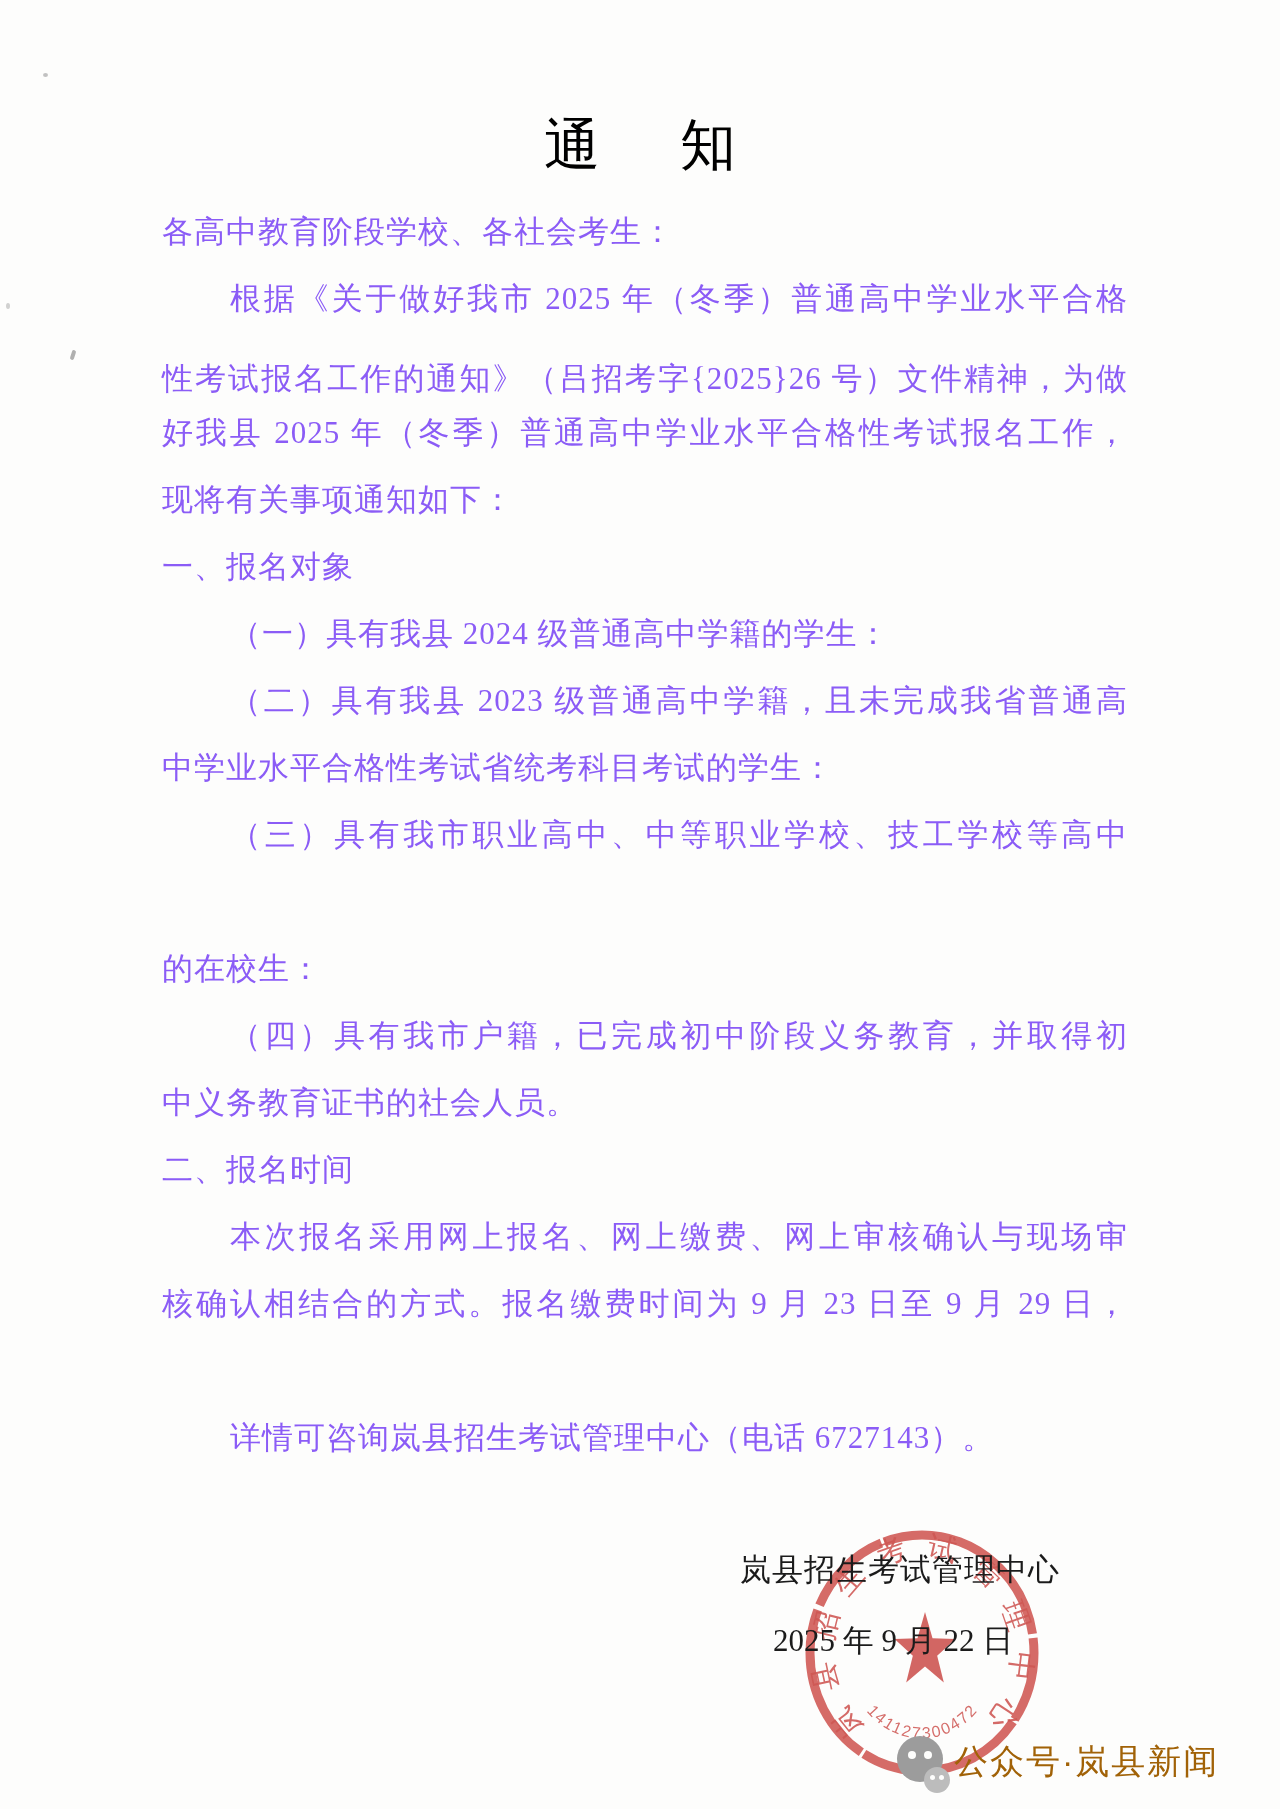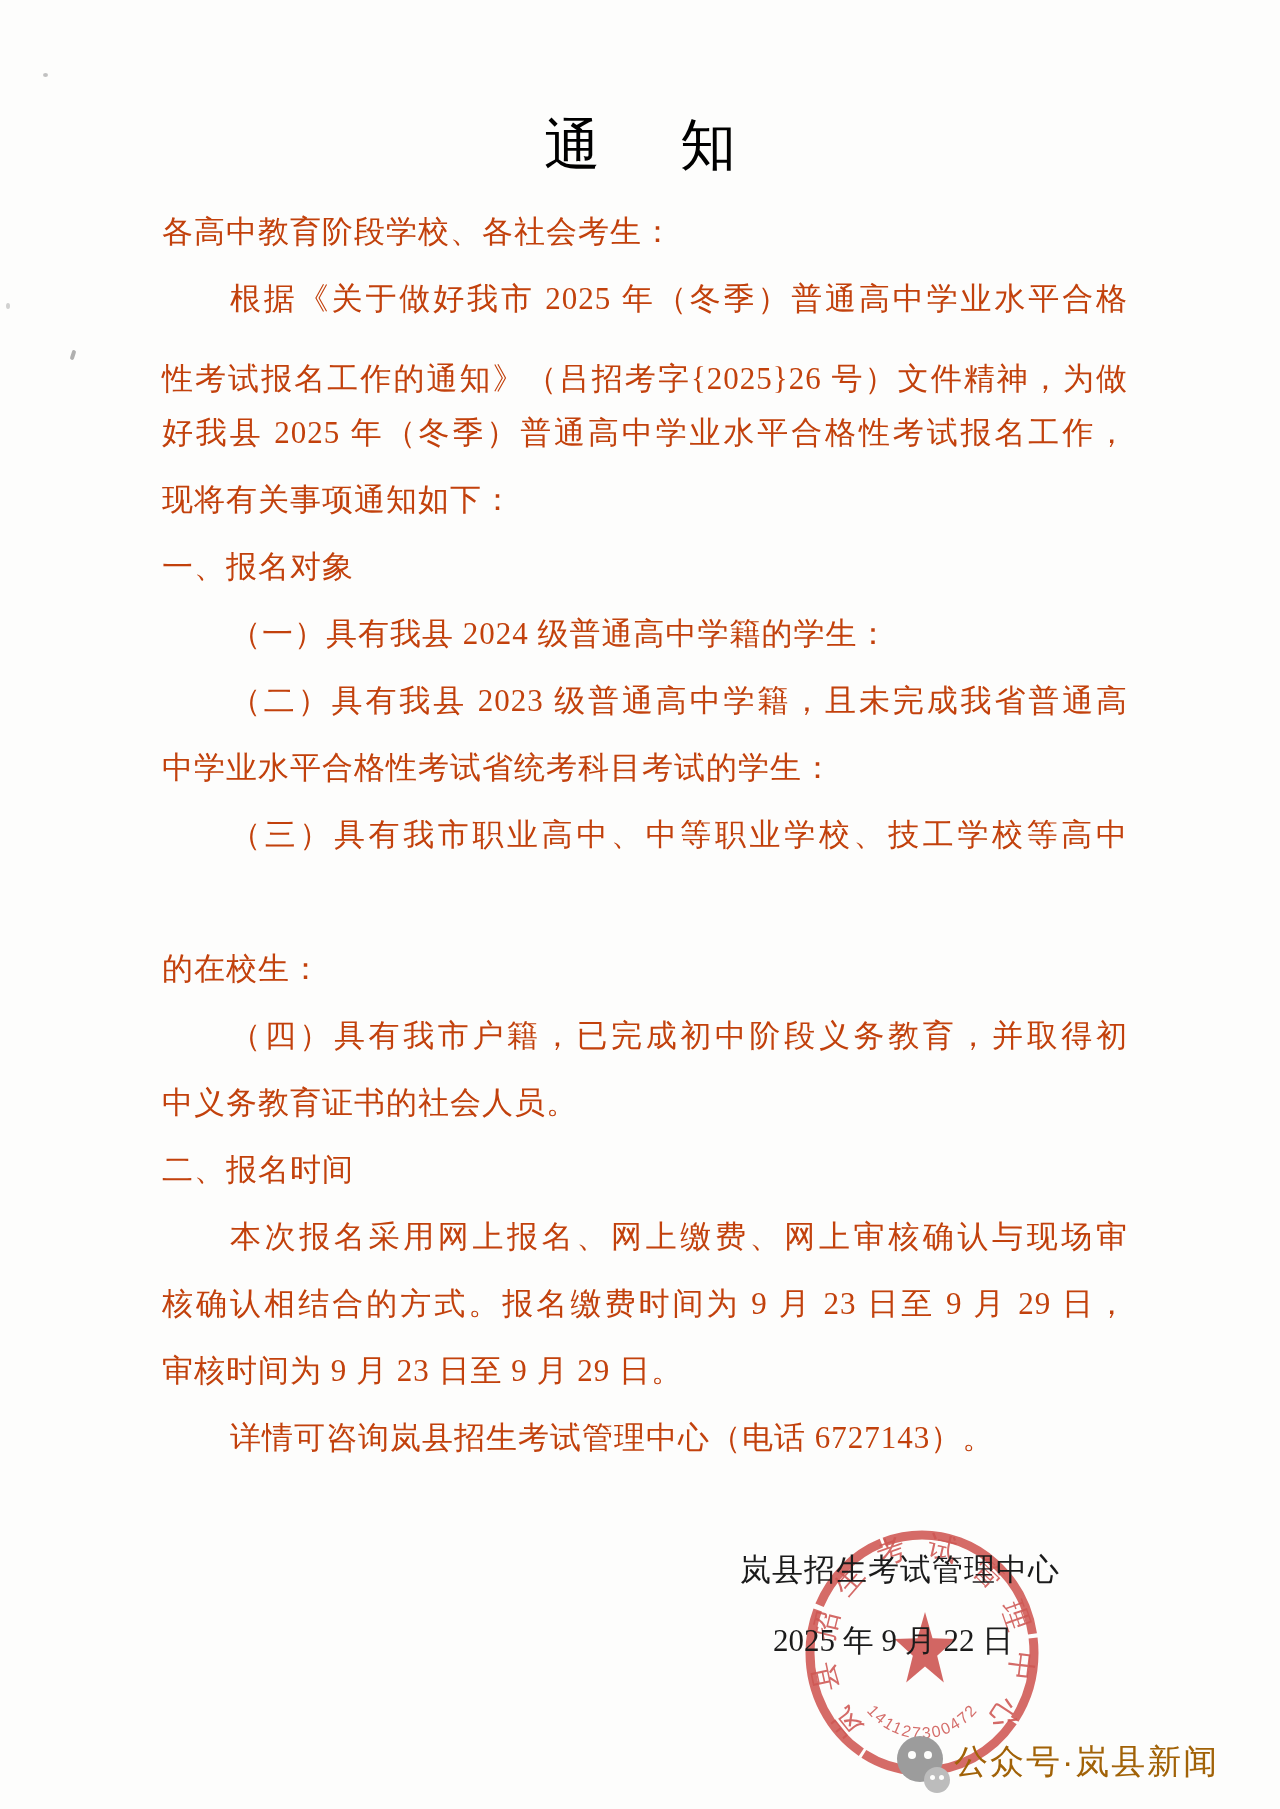--- a/index.html
+++ b/index.html
@@ -14,21 +14,21 @@
   }
   .doc-title{
     position:absolute;top:108px;left:544px;
     font-size:56px;letter-spacing:12px;white-space:nowrap;
     color:#000000;font-weight:500;
   }
   .doc-body{position:absolute;top:0;left:0;width:100%;height:100%;}
   .line{
     position:absolute;left:162px;width:966px;height:44px;
     font-size:31px;line-height:42px;letter-spacing:1px;
-    color:#c2410c;white-space:normal;
+    color:#8b5cf6;white-space:normal;
   }
   .line.indent{text-indent:68px;}
   .line.justify{text-align:justify;text-align-last:justify;}
   .sig-org{
     position:absolute;top:1549px;left:740px;
     font-size:31px;letter-spacing:1px;color:#1b1b1b;z-index:3;white-space:nowrap;
   }
   .sig-date{
     position:absolute;top:1620px;left:773px;
     font-size:31px;color:#1b1b1b;z-index:3;white-space:nowrap;
@@ -82,21 +82,20 @@
       <div class="line indent" style="top: 613px;">（一）具有我县 2024 级普通高中学籍的学生：</div>
       <div class="line indent justify" style="top: 680px;">（二）具有我县 2023 级普通高中学籍，且未完成我省普通高</div>
       <div class="line" style="top: 747px;">中学业水平合格性考试省统考科目考试的学生：</div>
       <div class="line indent justify" style="top: 814px;">（三）具有我市职业高中、中等职业学校、技工学校等高中</div>
       <div class="line" style="top: 948px;">的在校生：</div>
       <div class="line indent justify" style="top: 1015px;">（四）具有我市户籍，已完成初中阶段义务教育，并取得初</div>
       <div class="line" style="top: 1082px;">中义务教育证书的社会人员。</div>
       <div class="line" style="top: 1149px;">二、报名时间</div>
       <div class="line indent justify" style="top: 1216px;">本次报名采用网上报名、网上缴费、网上审核确认与现场审</div>
       <div class="line justify" style="top: 1283px;">核确认相结合的方式。报名缴费时间为 9 月 23 日至 9 月 29 日，</div>
-      <div class="line" style="top: 1350px;">审核时间为 9 月 23 日至 9 月 29 日。</div>
       <div class="line indent" style="top: 1417px;">详情可咨询岚县招生考试管理中心（电话 6727143）。</div>
     </div>
 
   <div class="sig-org">岚县招生考试管理中心</div>
   <div class="sig-date">2025 年 9 月 22 日</div>
 
   <svg class="seal" width="250" height="262" viewBox="798 1523 250 262" xmlns="http://www.w3.org/2000/svg">
 
     <ellipse cx="922" cy="1653" rx="112" ry="118" fill="none" stroke="#c94440" stroke-width="9" opacity="0.88" stroke-dasharray="70 3 110 4 55 3 160 5 90 3 200 4"></ellipse>
 

